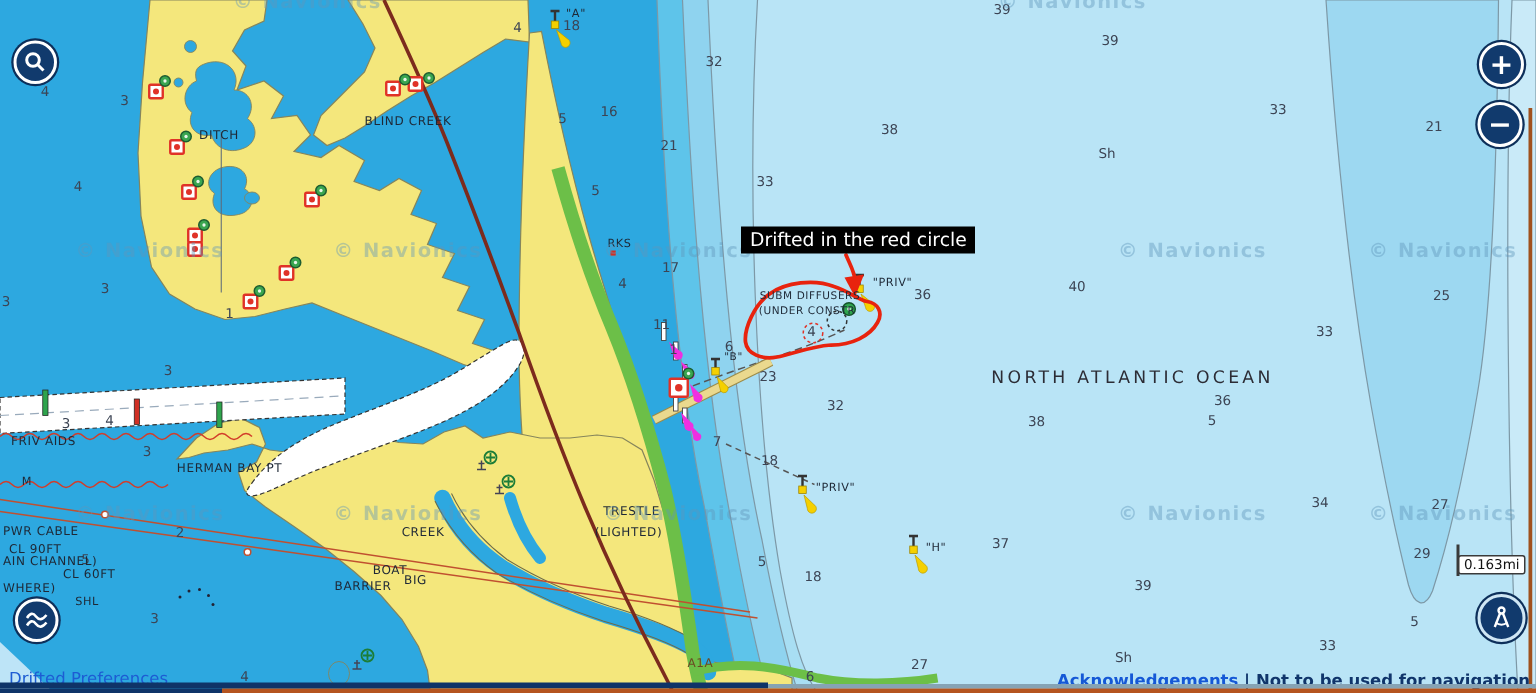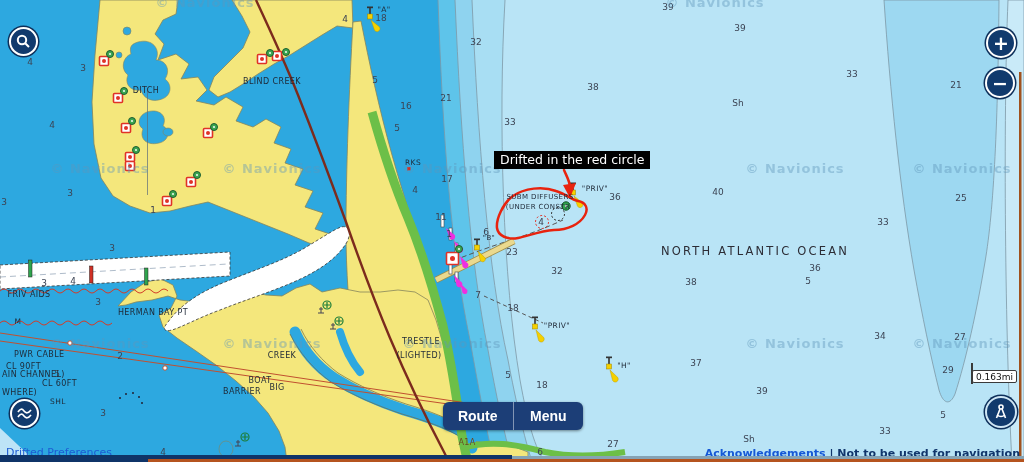--- a/index.html
+++ b/index.html
@@ -325,21 +325,21 @@
       <span class="snd" style="left: 98px; top: 302px;">3</span>
       <span class="snd" style="left: 120px; top: 356px;">2</span>
       <span class="snd" style="left: 57px; top: 374px;">5</span>
       <span class="snd" style="left: 103px; top: 413px;">3</span>
       <span class="snd" style="left: 163px; top: 452px;">4</span>
       <span class="snd" style="left: 345px; top: 19px;">4</span>
       <span class="snd" style="left: 381px; top: 18px;">18</span>
       <span class="snd" style="left: 668px; top: 7px;">39</span>
       <span class="snd" style="left: 476px; top: 42px;">32</span>
       <span class="snd" style="left: 375px; top: 80px;">5</span>
-      <span class="snd" style="left: 406px; top: 106px; text-align: center;">16</span>
+      <span class="snd" style="left: 406px; top: 75px; text-align: center;">16</span>
       <span class="snd" style="left: 446px; top: 98px;">21</span>
       <span class="snd" style="left: 593px; top: 87px;">38</span>
       <span class="snd" style="left: 740px; top: 28px;">39</span>
       <span class="snd" style="left: 852px; top: 74px;">33</span>
       <span class="snd" style="left: 738px; top: 103px;">Sh</span>
       <span class="snd" style="left: 956px; top: 85px;">21</span>
       <span class="snd" style="left: 510px; top: 122px;">33</span>
       <span class="snd" style="left: 397px; top: 128px;">5</span>
       <span class="snd" style="left: 447px; top: 179px;">17</span>
       <span class="snd" style="left: 415px; top: 190px;">4</span>
@@ -351,21 +351,21 @@
       <span class="snd" style="left: 961px; top: 198px;">25</span>
       <span class="snd" style="left: 883px; top: 222px;">33</span>
       <span class="snd" style="left: 486px; top: 232px;">6</span>
       <span class="snd" style="left: 512px; top: 252px;">23</span>
       <span class="snd" style="left: 557px; top: 271px;">32</span>
       <span class="snd" style="left: 691px; top: 282px;">38</span>
       <span class="snd" style="left: 478px; top: 295px;">7</span>
       <span class="snd" style="left: 513px; top: 308px;">18</span>
       <span class="snd" style="left: 508px; top: 375px;">5</span>
       <span class="snd" style="left: 542px; top: 385px;">18</span>
-      <span class="snd" style="left: 696px; top: 363px;">37</span>
+      <span class="snd" style="left: 667px; top: 363px;">37</span>
       <span class="snd" style="left: 613px; top: 444px;">27</span>
       <span class="snd" style="left: 540px; top: 452px;">6</span>
       <span class="snd" style="left: 815px; top: 268px;">36</span>
       <span class="snd" style="left: 808px; top: 281px;">5</span>
       <span class="snd" style="left: 880px; top: 336px;">34</span>
       <span class="snd" style="left: 960px; top: 337px;">27</span>
       <span class="snd" style="left: 948px; top: 370px;">29</span>
       <span class="snd" style="left: 762px; top: 391px;">39</span>
       <span class="snd" style="left: 943px; top: 415px;">5</span>
       <span class="snd" style="left: 885px; top: 431px;">33</span>
@@ -385,21 +385,21 @@
       <span class="plc" style="left: 421px; top: 341px;">TRESTLE</span>
       <span class="plc" style="left: 419px; top: 355px;">(LIGHTED)</span>
       <span class="plc" style="left: 489px; top: 238px; font-size: 7px;">"B"</span>
       <span class="plc" style="left: 540px; top: 197px; font-size: 7px;">SUBM DIFFUSERS</span>
       <span class="plc" style="left: 538px; top: 206.5px; font-size: 7px;">(UNDER CONSTR</span>
       <span class="plc" style="left: 595px; top: 188px; font-size: 7.5px;">"PRIV"</span>
       <span class="plc" style="left: 557px; top: 325px; font-size: 7.5px;">"PRIV"</span>
       <span class="plc" style="left: 624px; top: 365px; font-size: 7.5px;">"H"</span>
       <span class="plc" style="left: 467px; top: 442px; color: rgb(107, 74, 35);">A1A</span>
       <span class="plc" style="left: 755px; top: 251px; font-size: 11.5px; letter-spacing: 2.2px; color: rgb(44, 44, 53);">NORTH ATLANTIC OCEAN</span>
-      <span class="plc" style="left: 14px; top: 354px; transform: translate(0px, -50%); text-align: center;">PWR CABLE</span>
+      <span class="plc" style="left: 2px; top: 354px; transform: translate(0px, -50%); text-align: center;">PWR CABLE</span>
       <span class="plc" style="left: 6px; top: 366px; transform: translate(0px, -50%);">CL 90FT</span>
       <span class="plc" style="left: 2px; top: 374px; transform: translate(0px, -50%);">AIN CHANNEL)</span>
       <span class="plc" style="left: 6px; top: 383px; transform: translate(0px, -50%); margin-left: 36px;">CL 60FT</span>
       <span class="plc" style="left: 2px; top: 392px; transform: translate(0px, -50%);">WHERE)</span>
       <span class="wm" style="left: 205px; top: 2px;">© Navionics</span>
       <span class="wm" style="left: 715px; top: 2px;">© Navionics</span>
       <span class="wm" style="left: 100px; top: 168px;">© Navionics</span>
       <span class="wm" style="left: 272px; top: 168px;">© Navionics</span>
       <span class="wm" style="left: 452px; top: 168px;">© Navionics</span>
       <span class="wm" style="left: 795px; top: 168px;">© Navionics</span>
@@ -436,24 +436,20 @@
     </svg>
   </button>
 
   <div class="circle-btn" style="left:10px;top:399px;width:29px;height:29px;border-width:2px;">
     <svg width="17" height="17" viewBox="0 0 17 17">
       <path d="M2,7 q3,-5 6,-1 q3,4 7,-1" stroke="#fff" stroke-width="1.7" fill="none"></path>
       <path d="M2,12 q3,-5 6,-1 q3,4 7,-1" stroke="#fff" stroke-width="1.7" fill="none"></path>
     </svg>
   </div>
 
-  <div class="pillbar">
-    <button>Route</button>
-    <button>Menu</button>
-  </div>
 
   <div class="scaletick"></div>
   <div class="scalebox">
     <span>0.163</span>
     <span>mi</span>
   </div>
 
   <div class="cookiebg"></div>
   <span class="cookie">Drifted Preferences</span>
 

